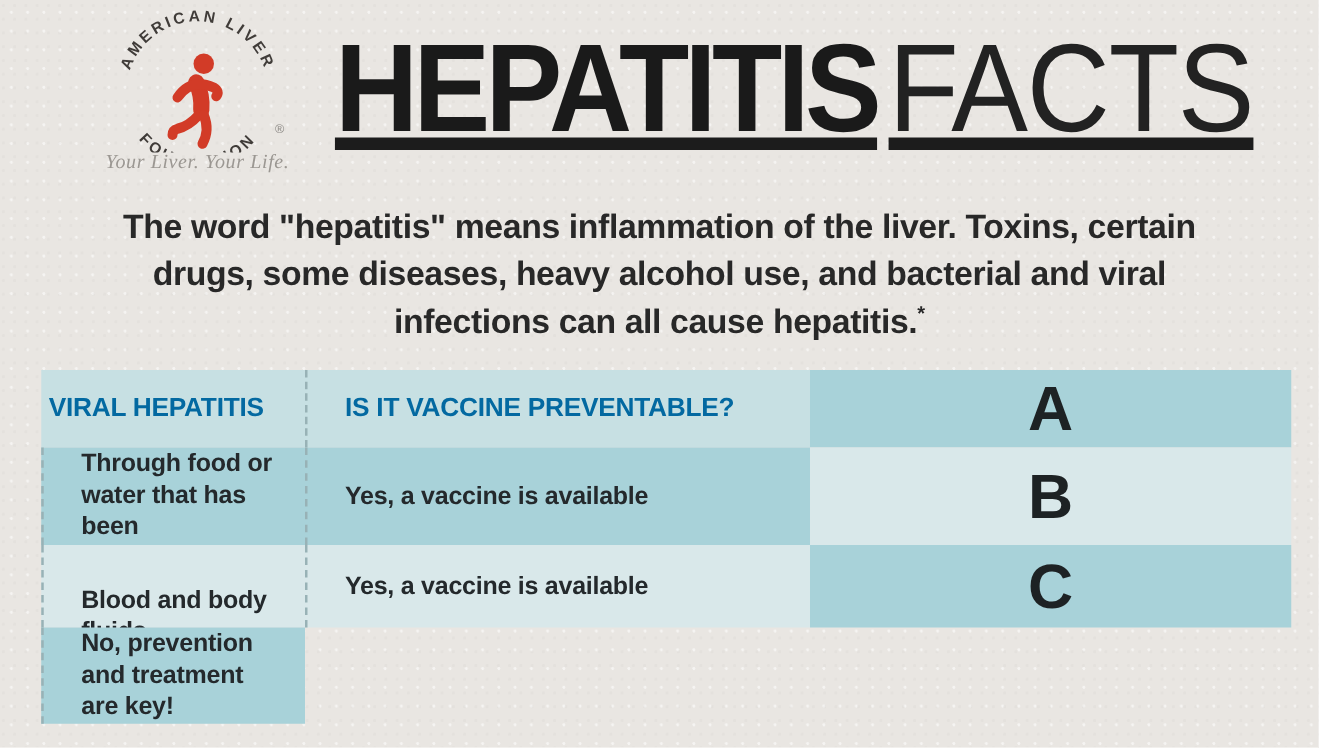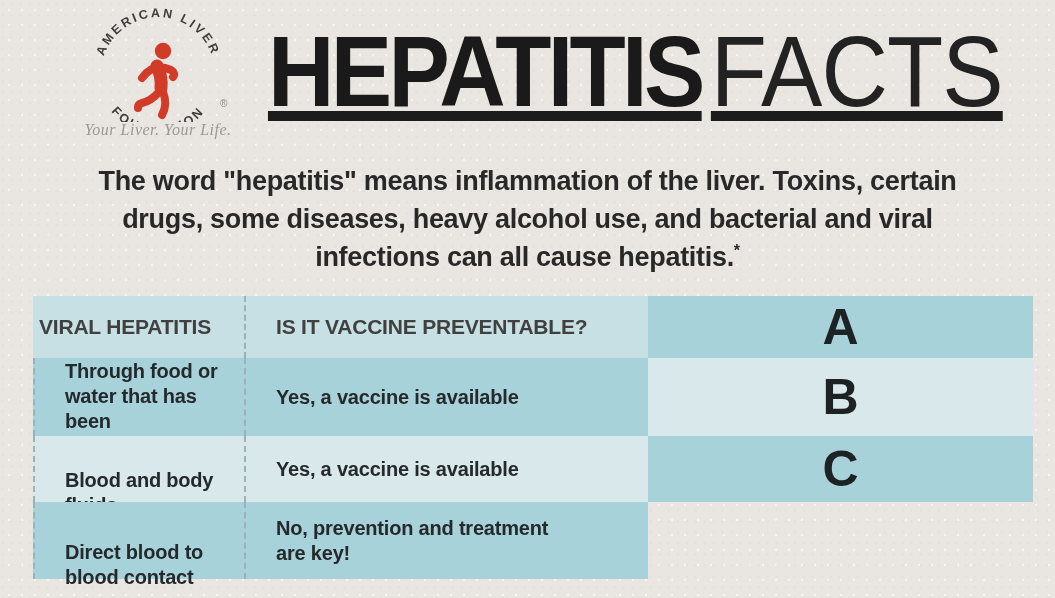--- a/index.html
+++ b/index.html
@@ -62,21 +62,21 @@
     display:grid;
     grid-template-columns:211px 404px 385px;
     grid-template-rows:62px 78px 66px 77px;
   }
   .cell{ display:flex; align-items:center; }
   .bg-h{ background:#c7e0e3; }
   .bg-d{ background:#a8d2d9; }
   .bg-l{ background:#d9e8ea; }
   .div-l{ border-left:2px dashed #98b2b6; }
   .th{
-    font-weight:bold; font-size:21px; color:#404040; letter-spacing:-0.2px;
+    font-weight:bold; font-size:21px; color:#0369a1; letter-spacing:-0.2px;
     white-space:nowrap;
   }
   .th.c1{ padding-left:6px; }
   .pad{ padding-left:30px; padding-right:16px; }
   .letter-cell{ justify-content:center; }
   .letter{ font-size:50px; font-weight:900; color:#1d2224; line-height:1; }
   .body-text{
     font-weight:bold; font-size:20px; line-height:1.25; color:#24292c;
     letter-spacing:-0.2px;
   }
@@ -155,20 +155,17 @@
       <span class="body-text w-spread">Blood and body fluids</span>
     </div>
     <div class="cell bg-l div-l pad">
       <span class="body-text w-vaccine">Yes, a vaccine is available</span>
     </div>
 
     <div class="cell bg-d letter-cell">
       <span class="letter">C</span>
     </div>
     <div class="cell bg-d div-l pad">
-      <span class="body-text w-spread">Direct blood to blood contact</span>
-    </div>
-    <div class="cell bg-d div-l pad">
       <span class="body-text w-vaccine">No, prevention and treatment are key!</span>
     </div>
 
   </div>
 </div>
 
 </body></html>

